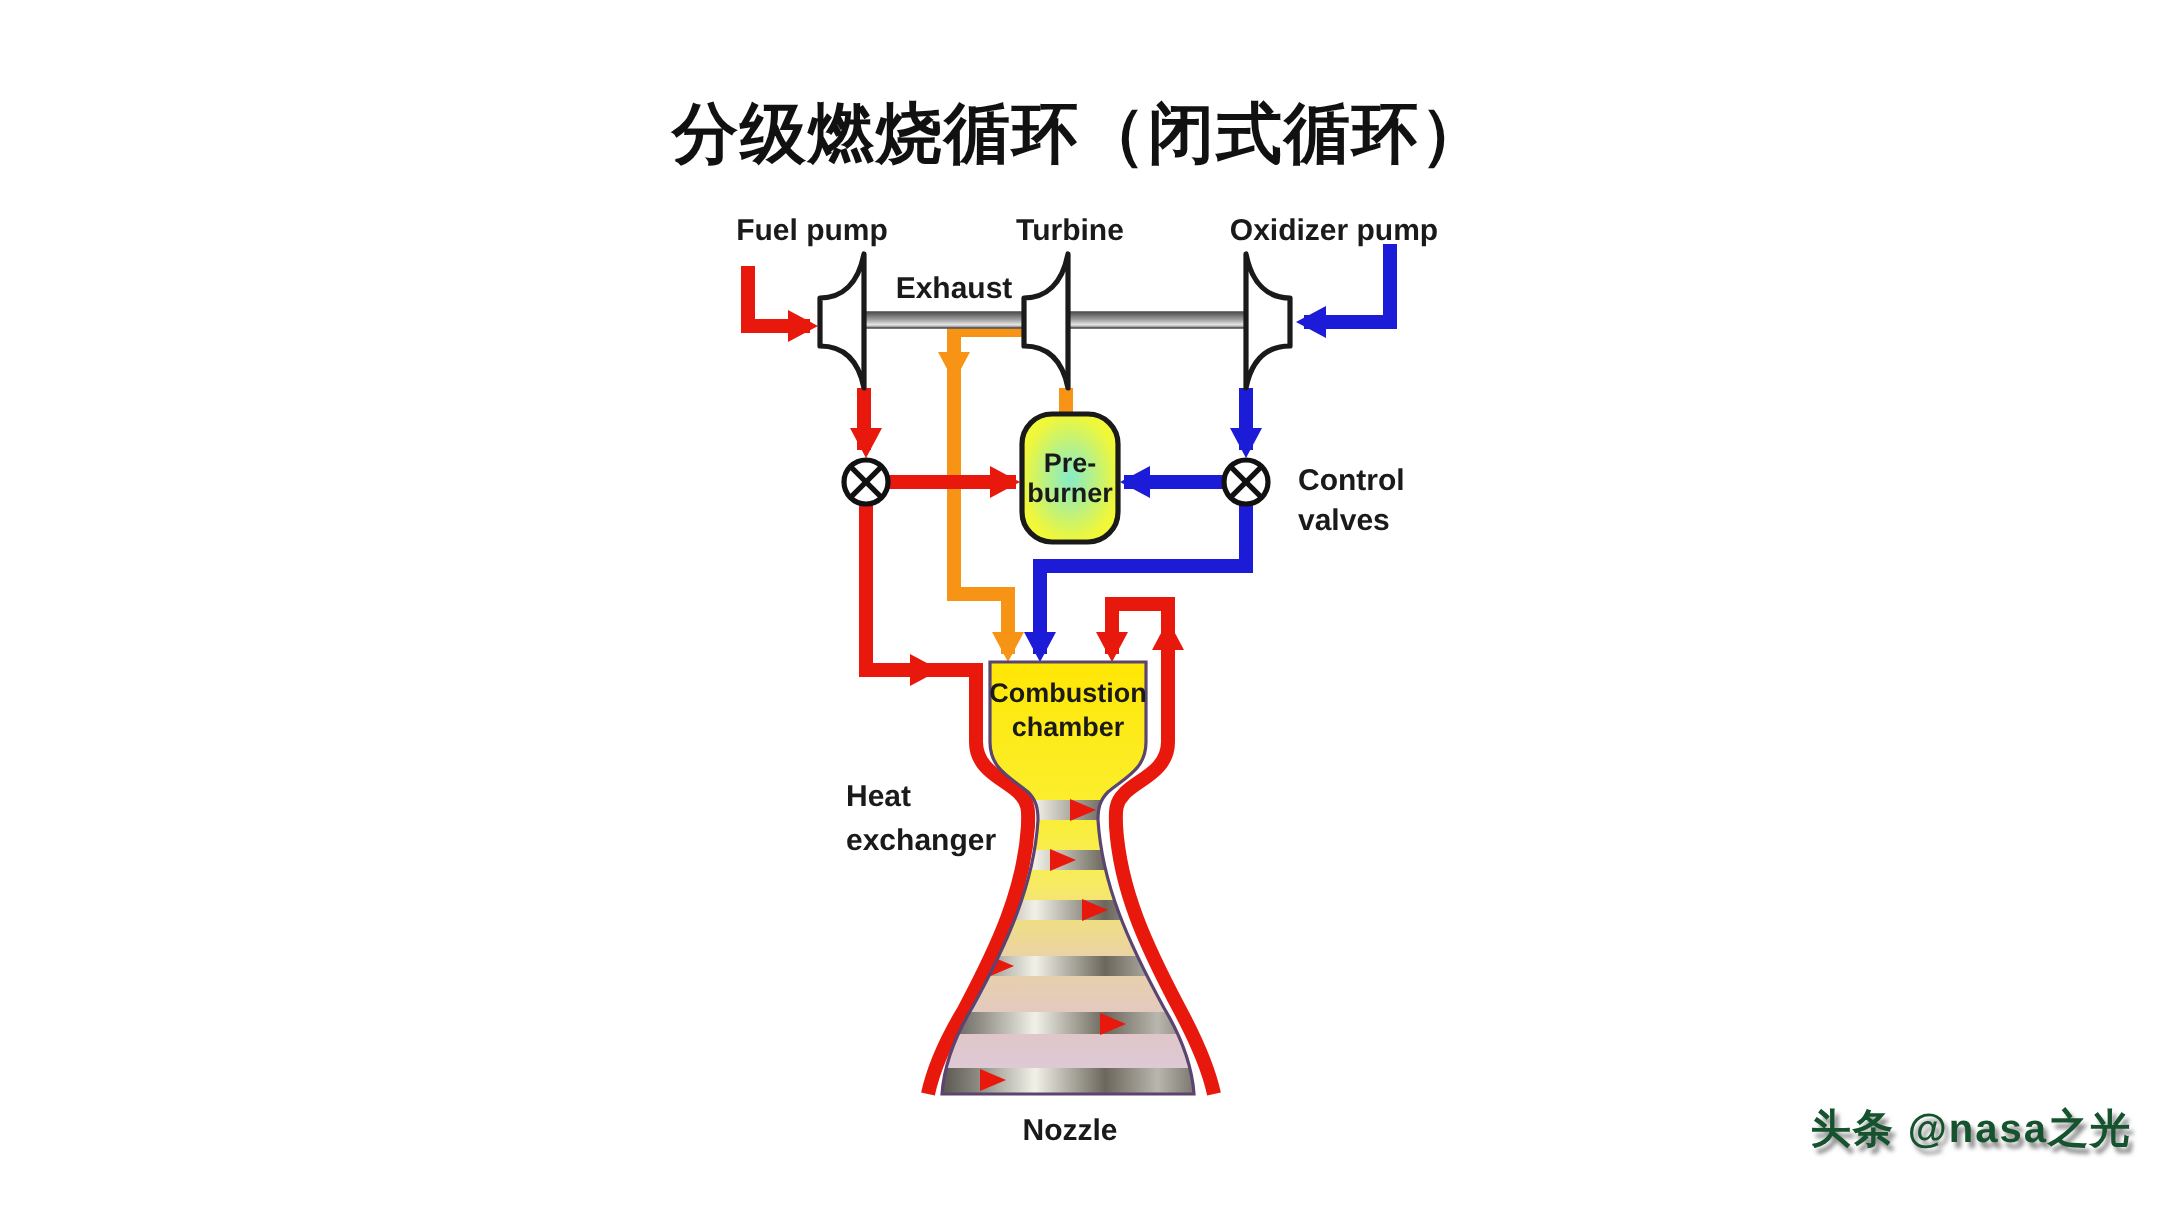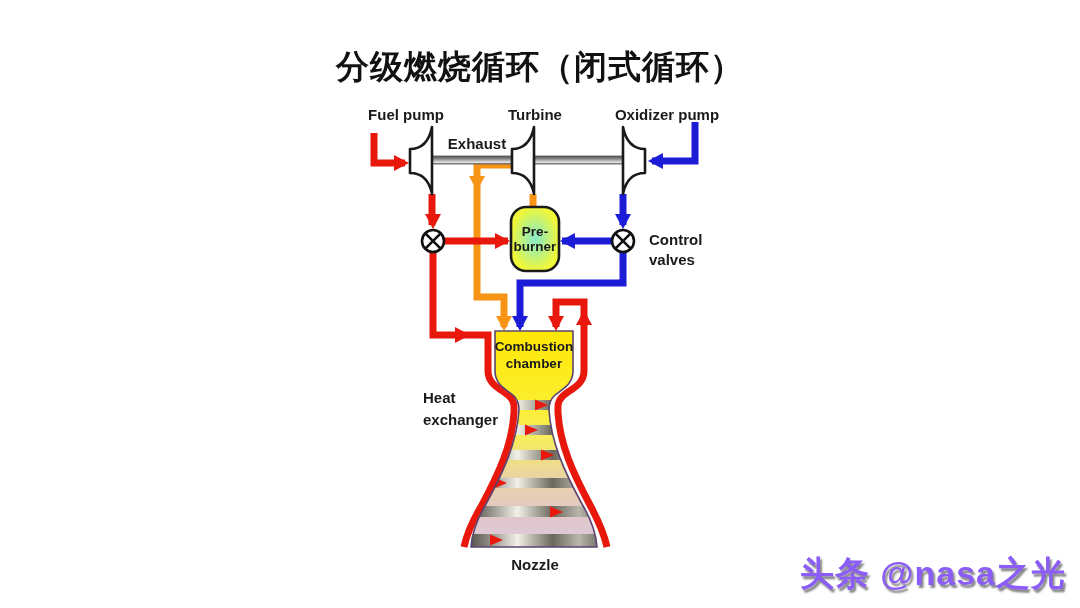--- a/index.html
+++ b/index.html
@@ -6,21 +6,21 @@
   .stage{
     position:relative;width:1080px;height:608px;background:#ffffff;
     overflow:hidden;font-family:"Liberation Sans",sans-serif;
   }
   .title{
     position:absolute;left:0;top:28px;width:1080px;text-align:center;
     font-size:33px;font-weight:bold;color:#111;letter-spacing:1px;margin-top:17px;
   }
   .watermark{
     position:absolute;right:14px;top:551px;
-    font-size:34px;font-weight:bold;color:#8b5cf6;
+    font-size:20px;font-weight:bold;color:#14532d;
     text-shadow:2px 3px 2px rgba(70,70,70,.65), -1px -1px 1px rgba(255,255,255,.9);
     letter-spacing:1px;
   }
   svg text{font-family:"Liberation Sans",sans-serif;font-weight:bold;fill:#1a1a1a;}
   .lbl{font-size:15px;}
   .lbl-sm{font-size:13.5px;}
 </style>
 </head>
 <body>
 

